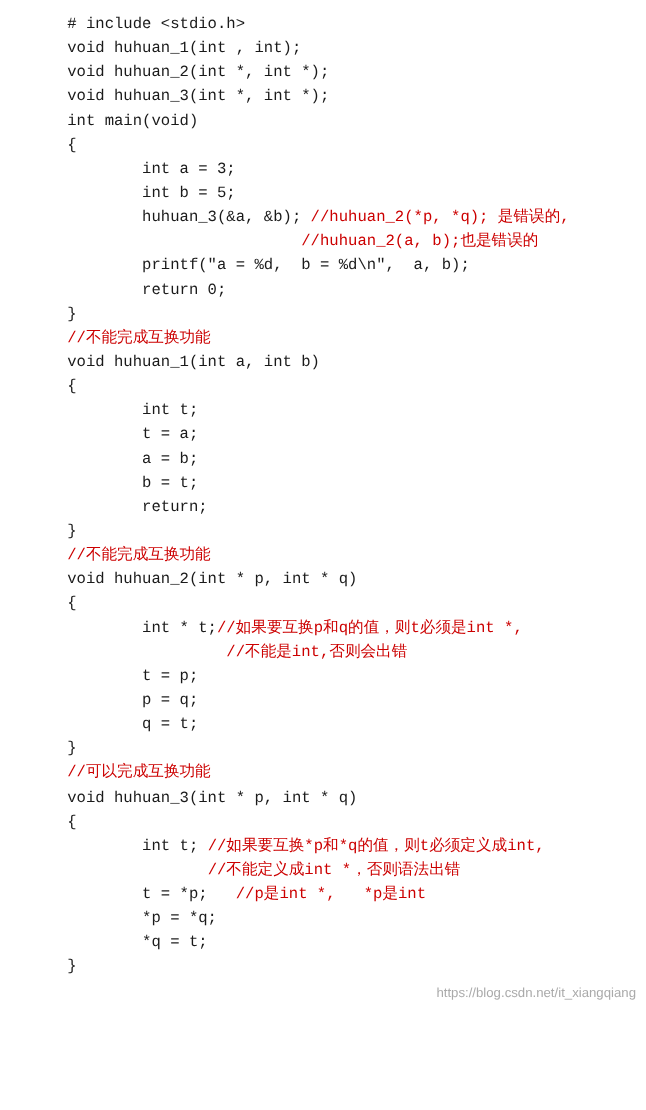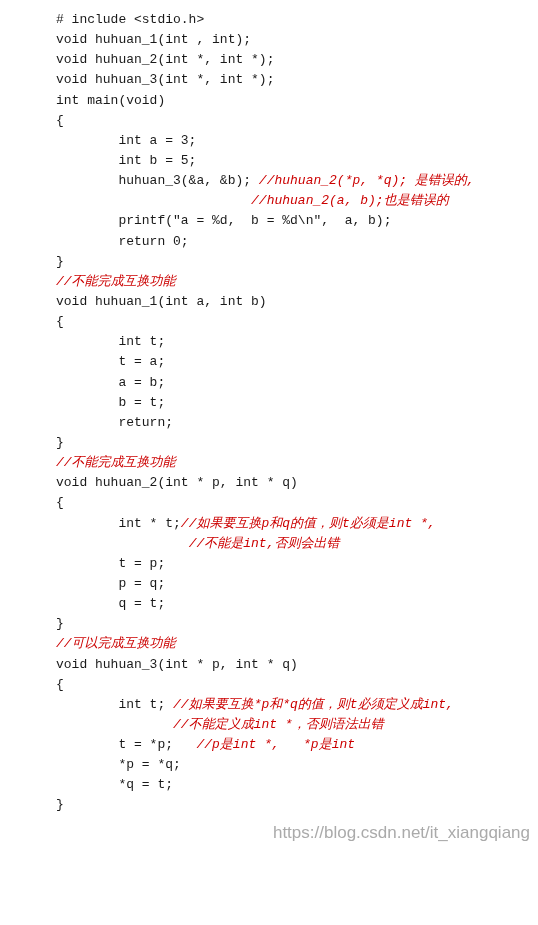--- a/index.html
+++ b/index.html
@@ -19,25 +19,25 @@
       line-height: 1.55;
     }
 
     .code-block {
       white-space: pre;
       font-family: 'Courier New', Courier, monospace;
       font-size: 13px;
       color: #1a1a1a;
       margin-left: 48px;
     }
-    .comment { color: #cc0000; font-style: italic; }
+    .comment { color: #cc0000; }
     .normal { color: #1a1a1a; }
     .watermark {
       color: #aaaaaa;
-      font-size: 17px;
+      font-size: 11px;
       font-family: Arial, sans-serif;
       text-align: right;
       margin-top: 4px;
     }
 
     .line {
       display: block;
       white-space: pre;
     }
   </style>

